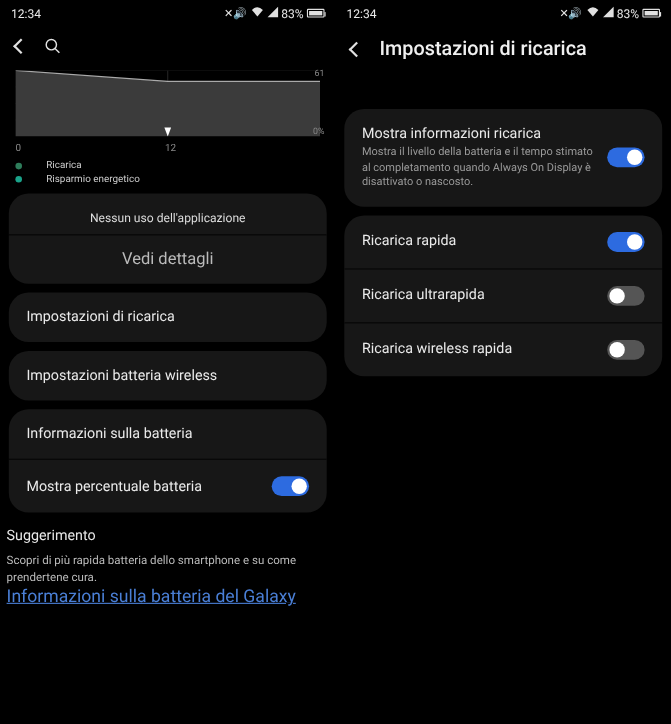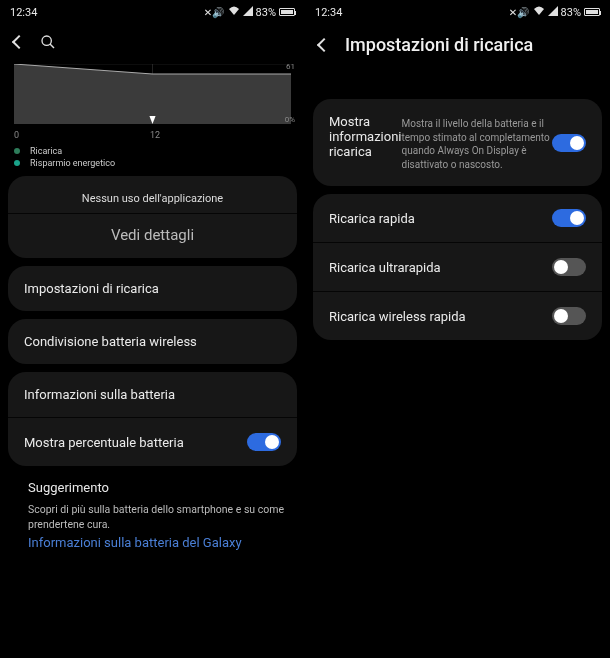--- a/index.html
+++ b/index.html
@@ -12,40 +12,40 @@
   .header { display: flex; align-items: center; padding: 10px 14px 14px 14px; gap: 16px; }
   .back-icon { width: 10px; height: 10px; border-left: 2px solid #e0e0e0; border-bottom: 2px solid #e0e0e0; transform: rotate(45deg); }
   .title { font-size: 18px; font-weight: 500; color: #f0f0f0; flex: 1; }
   .search-icon { width: 16px; height: 16px; }
   .search-icon svg { width: 16px; height: 16px; stroke: #e0e0e0; fill: none; stroke-width: 2; }
   .chart-area { margin: 0 14px; position: relative; height: 74px; }
   .chart-svg { width: 100%; height: 60px; }
   .chart-labels { display: flex; justify-content: space-between; font-size: 9px; color: #888; margin-top: 2px; }
   .chart-ylabel { position: absolute; right: -4px; font-size: 8px; color: #888; }
   .legend { margin: 8px 14px 0 14px; font-size: 9px; color: #ccc; }
-  .legend-item { display: flex; align-items: center; gap: 10px; margin-bottom: 2px; }
+  .legend-item { display: flex; align-items: center; gap: 22px; margin-bottom: 2px; }
   .legend-dot { width: 6px; height: 6px; border-radius: 50%; }
   .usage-text { margin: 14px 14px 6px 14px; font-size: 10px; color: #ccc; }
   .card { margin: 8px 8px; background: #171717; border-radius: 18px; overflow: hidden; }
   .no-usage { text-align: center; padding: 16px 0 8px 0; font-size: 11px; color: #ddd; }
   .details-link { text-align: center; padding: 12px 0 14px 0; font-size: 15px; color: #bbb; border-top: 1px solid #050505; }
   .row { padding: 15px 16px; font-size: 13px; color: #eaeaea; display: flex; align-items: center; justify-content: space-between; }
   .row + .row { border-top: 1px solid #050505; }
   .row-sub { font-size: 10px; color: #999; line-height: 1.35; margin-top: 3px; max-width: 210px; }
-  .row-text { display: flex; flex-direction: row; }
+  .row-text { display: flex; flex-direction: column; }
   .toggle { width: 34px; height: 18px; border-radius: 10px; position: relative; flex-shrink: 0; }
   .toggle.on { background: #2d6be0; }
   .toggle.off { background: #555; }
   .toggle::after { content: ""; position: absolute; width: 14px; height: 14px; border-radius: 50%; background: #fff; top: 2px; }
   .toggle.on::after { right: 2px; }
   .toggle.off::after { left: 2px; }
-  .suggestion { margin: 14px 14px 0 28px; }
+  .suggestion { margin: 14px 14px 0 6px; }
   .sugg-title { font-size: 13px; color: #e8e8e8; margin-bottom: 8px; }
   .sugg-text { font-size: 10.5px; color: #bbb; line-height: 1.4; }
-  .sugg-link { font-size: 13px; color: #4a7fd6; }
+  .sugg-link { font-size: 16px; color: #4a7fd6; text-decoration: underline; }
   .batt-icon { display: inline-block; width: 16px; height: 8px; border: 1px solid #e0e0e0; border-radius: 1px; position: relative; }
   .batt-icon::after { content: ""; position: absolute; right: -2px; top: 2px; width: 1px; height: 4px; background: #e0e0e0; }
   .batt-fill { position: absolute; left: 1px; top: 1px; bottom: 1px; width: 83%; background: #e0e0e0; }
 </style>
 </head>
 <body>
 
 <div class="container">
 
   <div class="pane">
@@ -119,37 +119,37 @@
     </div>
 
     <div class="card">
       <div class="row">
         <span>Impostazioni di ricarica</span>
       </div>
     </div>
 
     <div class="card">
       <div class="row">
-        <span>Condivisione batteria wireless</span>
+        <span>Impostazioni batteria wireless</span>
       </div>
     </div>
 
     <div class="card">
       <div class="row">
         <span>Informazioni sulla batteria</span>
       </div>
       <div class="row">
         <span>Mostra percentuale batteria</span>
         <div class="toggle on"></div>
       </div>
     </div>
 
     <div class="suggestion">
       <div class="sugg-title">Suggerimento</div>
-      <div class="sugg-text">Scopri di più sulla batteria dello smartphone e su come prendertene cura.</div>
+      <div class="sugg-text">Scopri di più rapida batteria dello smartphone e su come prendertene cura.</div>
       <a class="sugg-link">Informazioni sulla batteria del Galaxy</a>
     </div>
   </div>
 
   <div class="pane">
     <div class="status-bar">
       <span>12:34</span>
       <div class="status-right">
         <span class="status-icon">✕🔊</span>
         <span class="status-icon">

